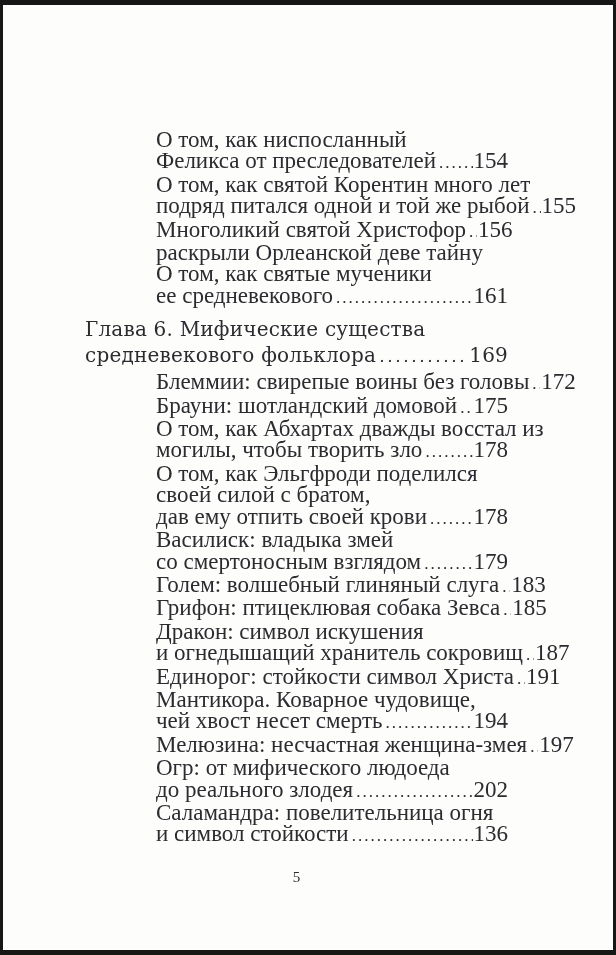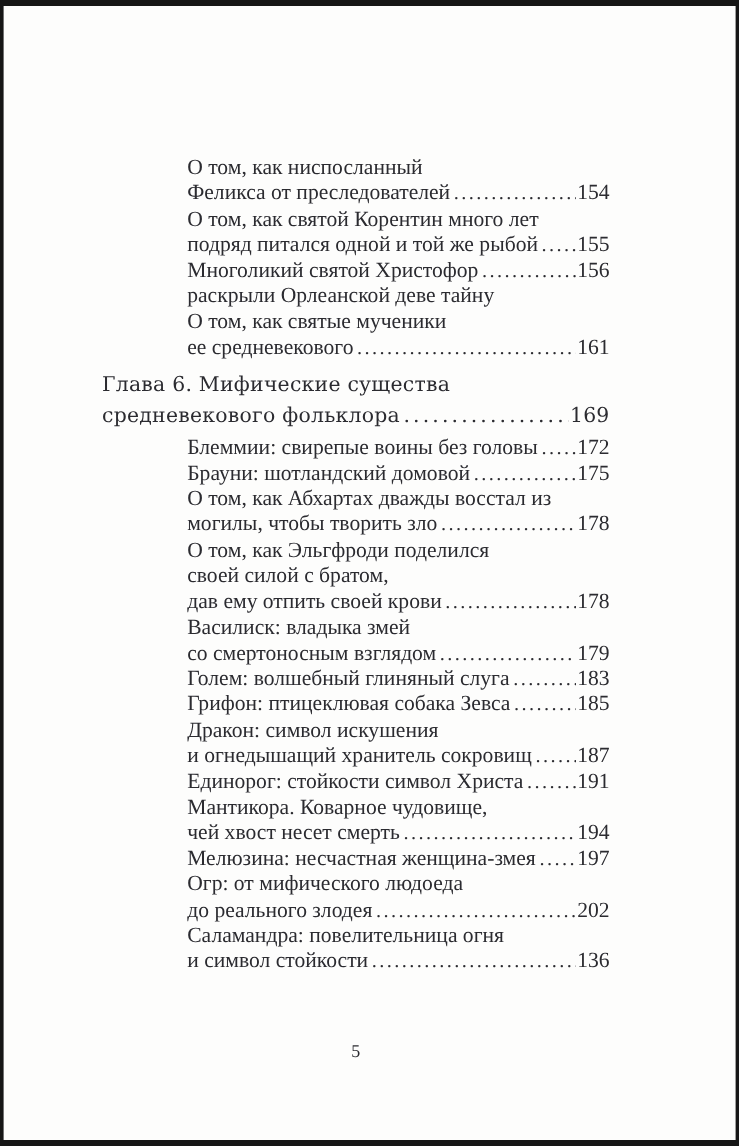--- a/index.html
+++ b/index.html
@@ -20,21 +20,21 @@
     color: #2b2b30;
     overflow: hidden;
   }
   .content {
     position: absolute;
     left: 82px;
     top: 124px;
     width: 423px;
   }
   .toc-block {
-    font-size: 18px;
+    font-size: 23px;
     line-height: 21.4px;
   }
   .toc-block.entries {
     margin-left: 71px;
   }
   .toc-entry { margin: 0; }
   .toc-line {
     white-space: nowrap;
   }
   .toc-line.with-page {
@@ -51,21 +51,21 @@
   }
   .dots::after {
     content: "....................................................................................................";
     font-size: 17px;
     letter-spacing: 2px;
     color: #2b2b30;
   }
   .pg { flex: 0 0 auto; padding-left: 1px; }
   .chapter {
     font-family: "DejaVu Serif", serif;
-    font-size: 17px;
+    font-size: 20px;
     line-height: 26px;
     margin: 8px 0 2px 0;
     letter-spacing: 0.2px;
   }
   .chapter .dots::after { letter-spacing: 2.6px; }
   .footer {
     position: absolute;
     left: 82px;
     top: 862px;
     width: 423px;

